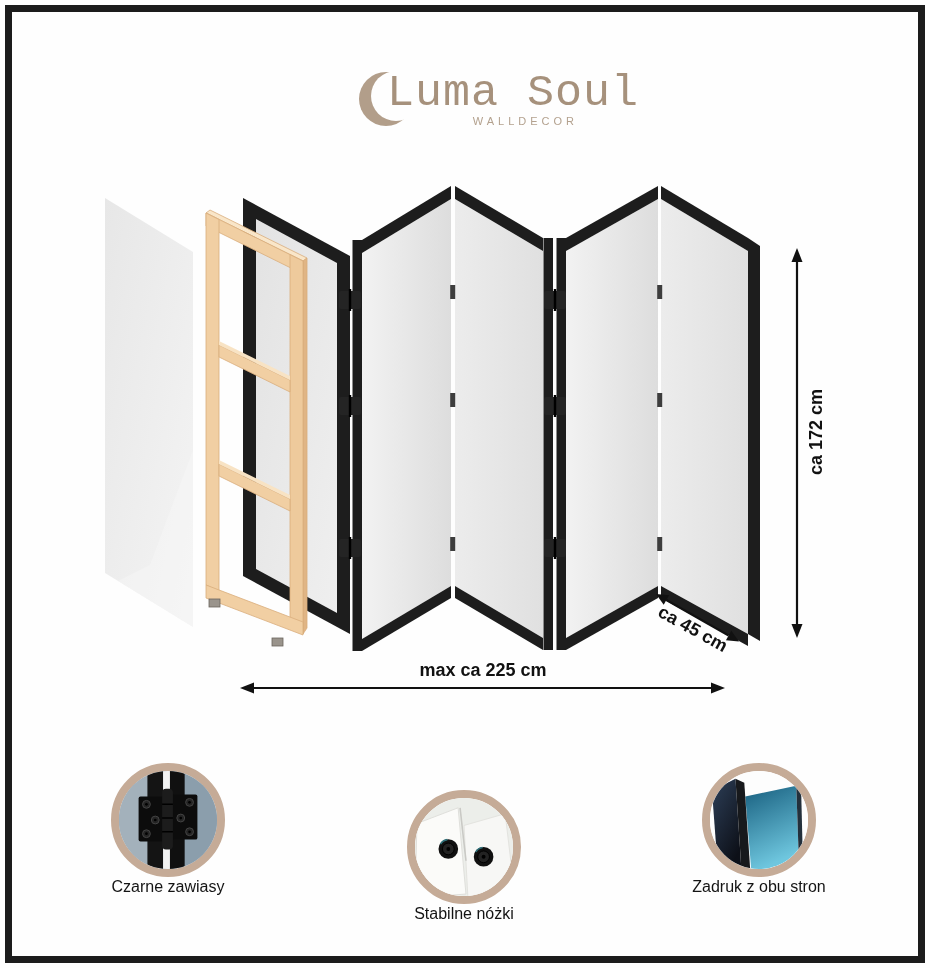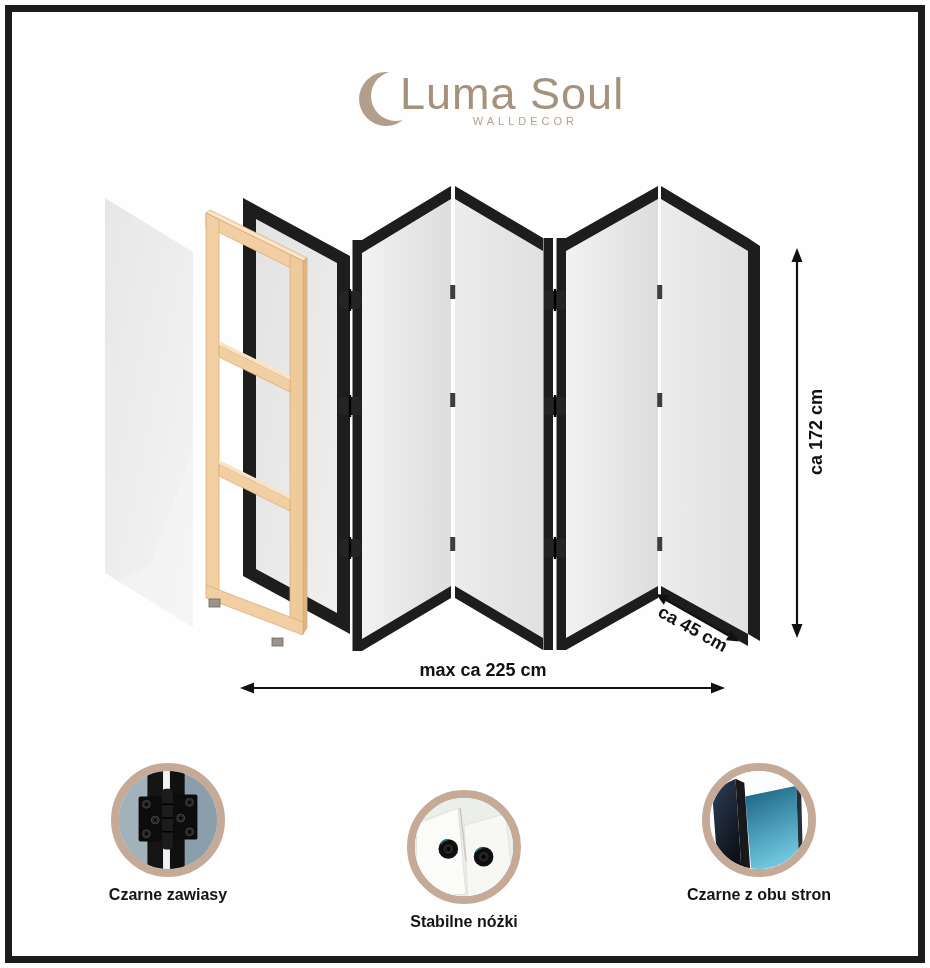--- a/index.html
+++ b/index.html
@@ -2,32 +2,32 @@
 <html><head>
 <meta charset="utf-8">
 <style>
   html,body{margin:0;padding:0;width:930px;height:968px;background:#ffffff;overflow:hidden;}
   #stage{position:relative;width:930px;height:968px;background:#fefefe;font-family:"Liberation Sans",sans-serif;}
   .outer-frame{position:absolute;left:5px;top:5px;right:5px;bottom:5px;border:7px solid #1c1c1c;pointer-events:none;}
 
   
   .logo-wrap{position:absolute;left:0;top:0;width:930px;height:150px;}
   .logo-crescent{position:absolute;left:355px;top:65px;}
-  .logo-title{position:absolute;left:400px;top:68px;font-family:Liberation Sans, sans-serif;font-size:45px;font-weight:400;letter-spacing:1px;color:#a6917c;white-space:nowrap;}
+  .logo-title{position:absolute;left:387px;top:68px;font-family:Liberation Mono, monospace;font-size:45px;font-weight:400;letter-spacing:1px;color:#a6917c;white-space:nowrap;}
   .logo-subtitle{position:absolute;left:398px;top:115px;width:180px;text-align:right;font-size:11px;letter-spacing:4px;color:#b3a18e;white-space:nowrap;}
 
   
   .diagram{position:absolute;left:0;top:0;}
   .dim-text{font-family:"Liberation Sans",sans-serif;font-weight:bold;font-size:18px;fill:#111;}
 
   
   .feature{position:absolute;width:150px;text-align:center;}
   .feature .circle{position:relative;width:98px;height:98px;margin:0 auto;border:8px solid #c5ab97;border-radius:50%;overflow:hidden;background:#fff;}
   .feature .circle svg{display:block;width:98px;height:98px;}
-  .feature .caption{margin-top:8px;font-size:16px;line-height:19px;font-weight:bold;color:#141414;}
+  .feature .caption{font-size:16px;line-height:19px;font-weight:normal;color:#141414;}
 </style>
 </head>
 <body>
 
 <div id="stage">
 
   <div class="logo-wrap">
     <svg class="logo-crescent" width="64" height="72" viewBox="0 0 64 72">
       <defs>
         <mask id="moonMask">
@@ -245,17 +245,17 @@
   <div class="feature" style="left:684px;top:763px;">
     <div class="circle">
       <svg viewBox="0 0 100 100">
         <rect x="0" y="0" width="100" height="100" fill="#fdfdfd"></rect>
         <polygon points="36,26 88,15 91,100 42,100" fill="url(#gPrint)"></polygon>
         <polygon points="88,15 93,19 95,100 91,100" fill="#23303c"></polygon>
         <polygon points="2,20 26,8 32,100 8,100" fill="url(#gPrintL)"></polygon>
         <polygon points="26,8 35,12 41,100 32,100" fill="#17191c"></polygon>
       </svg>
     </div>
-    <div class="caption">Czarne z obu stron</div>
+    <div class="caption">Zadruk z obu stron</div>
   </div>
 
   <div class="outer-frame"></div>
 </div>
 
 </body></html>

